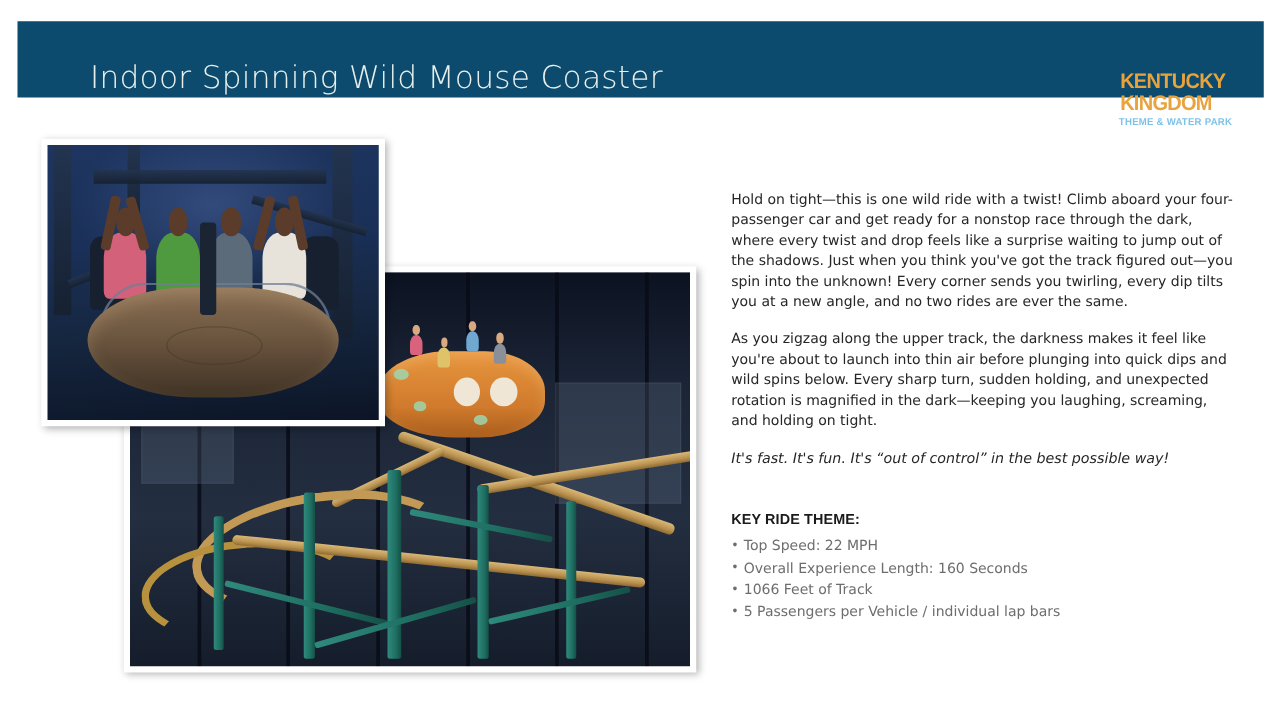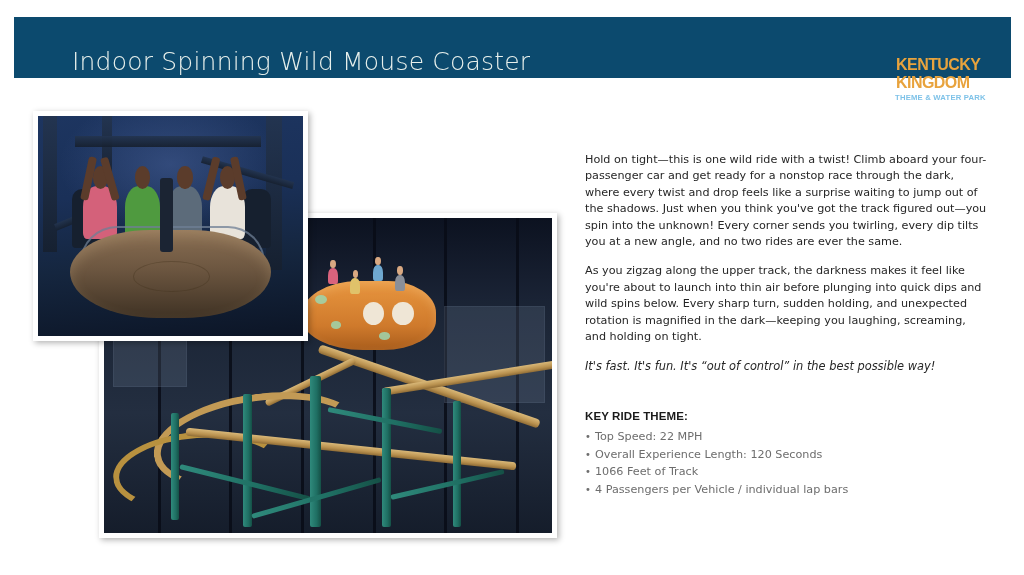--- a/index.html
+++ b/index.html
@@ -390,17 +390,17 @@
 <div id="content-column">
   <p class="body-para">Hold on tight—this is one wild ride with a twist! Climb aboard your four-passenger car and get ready for a nonstop race through the dark, where every twist and drop feels like a surprise waiting to jump out of the shadows. Just when you think you've got the track figured out—you spin into the unknown! Every corner sends you twirling, every dip tilts you at a new angle, and no two rides are ever the same.</p>
   <p class="body-para">As you zigzag along the upper track, the darkness makes it feel like you're about to launch into thin air before plunging into quick dips and wild spins below. Every sharp turn, sudden holding, and unexpected rotation is magnified in the dark—keeping you laughing, screaming, and holding on tight.</p>
   <p class="body-italic">It's fast. It's fun. It's “out of control” in the best possible way!</p>
 </div>
 
 <div id="facts-block">
   <div id="facts-heading">KEY RIDE THEME:</div>
   <ul id="facts-list">
     <li>Top Speed: 22 MPH</li>
-    <li>Overall Experience Length: 120 Seconds</li>
+    <li>Overall Experience Length: 160 Seconds</li>
     <li>1066 Feet of Track</li>
-    <li>4 Passengers per Vehicle / individual lap bars</li>
+    <li>5 Passengers per Vehicle / individual lap bars</li>
   </ul>
 </div>
 
 </body></html>

